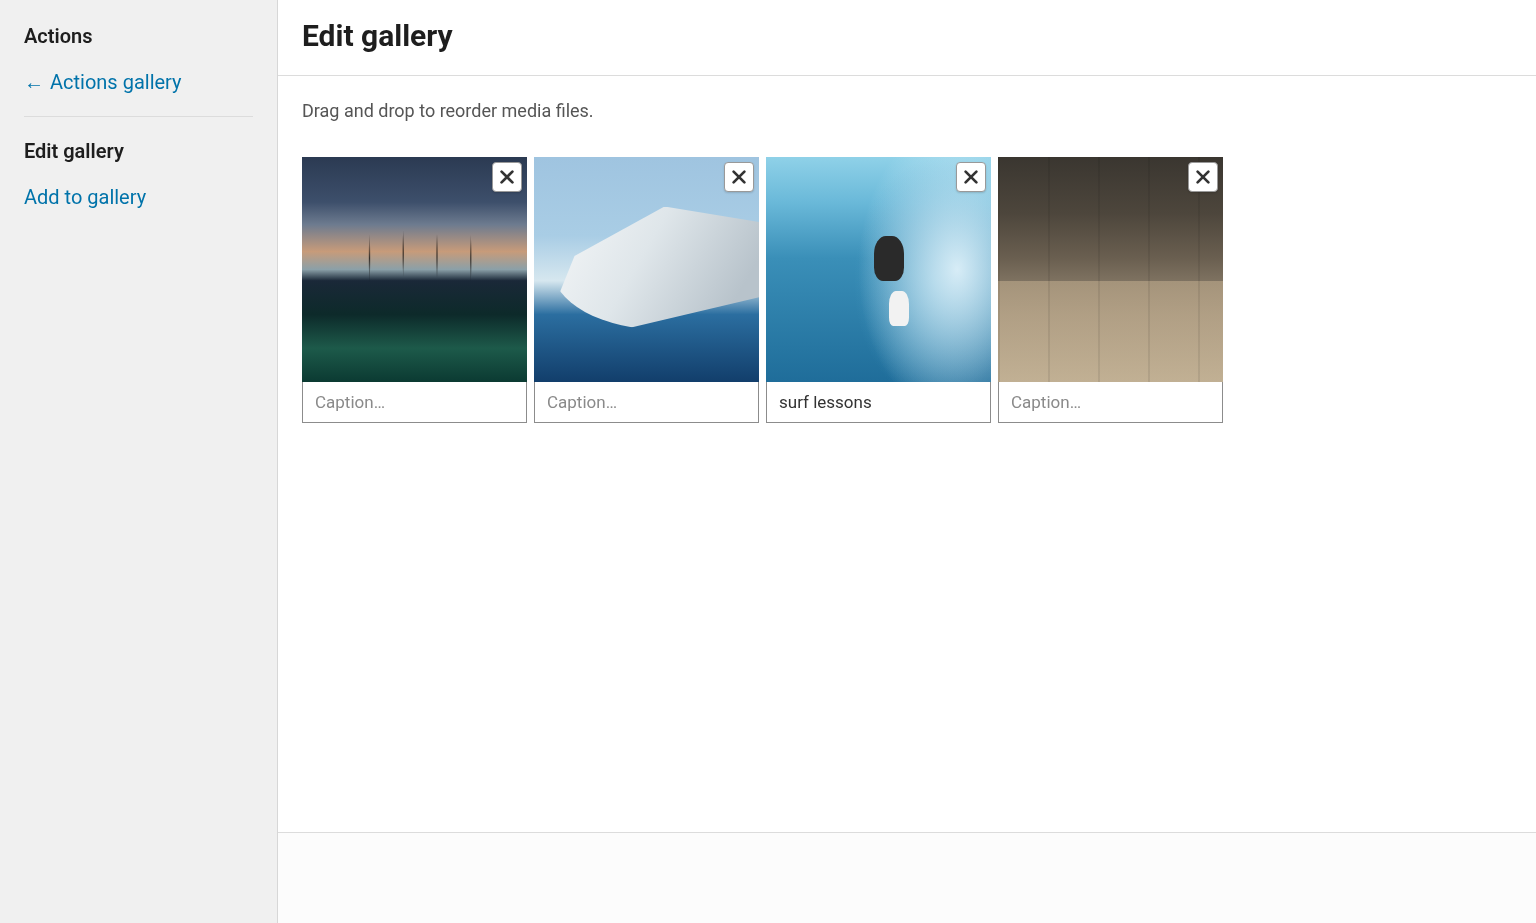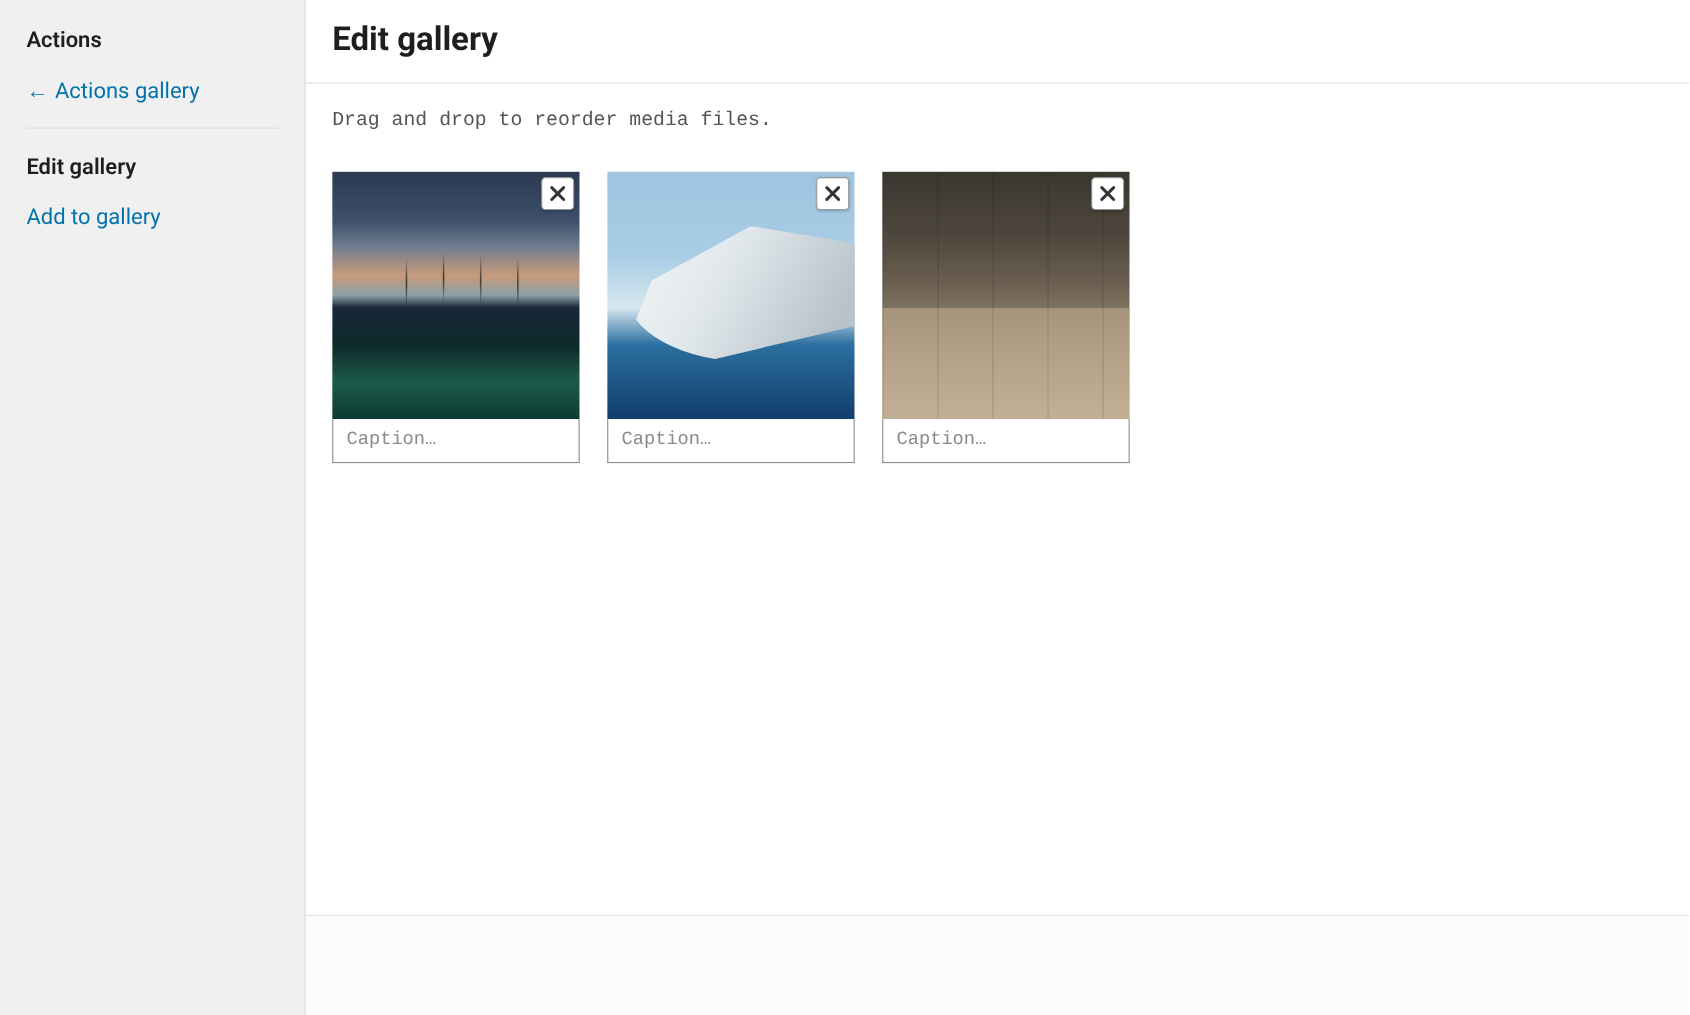--- a/index.html
+++ b/index.html
@@ -68,30 +68,29 @@
     .main-title {
       font-size: 30px;
       font-weight: 700;
       color: #1e1e1e;
     }
     .main-content {
       flex: 1;
       padding: 24px;
       overflow-y: auto;
       border-bottom: 1px solid #dcdcdc;
-      font-family: Liberation Mono, monospace;
     }
     .instruction-text {
       font-size: 18px;
       color: #555;
       margin-bottom: 36px;
     }
     .gallery-grid {
       display: flex;
-      gap: 25px;
+      gap: 7px;
       flex-wrap: wrap;
     }
     .gallery-item {
       width: 225px;
       cursor: move;
     }
     .thumb-wrap {
       position: relative;
       width: 225px;
       height: 225px;
@@ -249,20 +248,31 @@
             <div class="thumb thumb-2"></div>
             <button class="remove-btn">
               <svg viewBox="0 0 20 20">
                   <path d="M4 4 L16 16 M16 4 L4 16" stroke="#333" stroke-width="3" stroke-linecap="round" fill="none"></path>
                 </svg>
             </button>
           </div>
           <input class="caption-input" type="text" placeholder="Caption…" style="">
         </div>
 
+        <div class="gallery-item">
+          <div class="thumb-wrap">
+            <div class="thumb thumb-3"></div>
+            <button class="remove-btn">
+              <svg viewBox="0 0 20 20">
+                  <path d="M4 4 L16 16 M16 4 L4 16" stroke="#333" stroke-width="3" stroke-linecap="round" fill="none"></path>
+                </svg>
+            </button>
+          </div>
+          <input class="caption-input" type="text" placeholder="Caption…" value="surf lessons" style="">
+        </div>
 
         <div class="gallery-item">
           <div class="thumb-wrap">
             <div class="thumb thumb-4"></div>
             <button class="remove-btn">
               <svg viewBox="0 0 20 20">
                   <path d="M4 4 L16 16 M16 4 L4 16" stroke="#333" stroke-width="3" stroke-linecap="round" fill="none"></path>
                 </svg>
             </button>
           </div>

